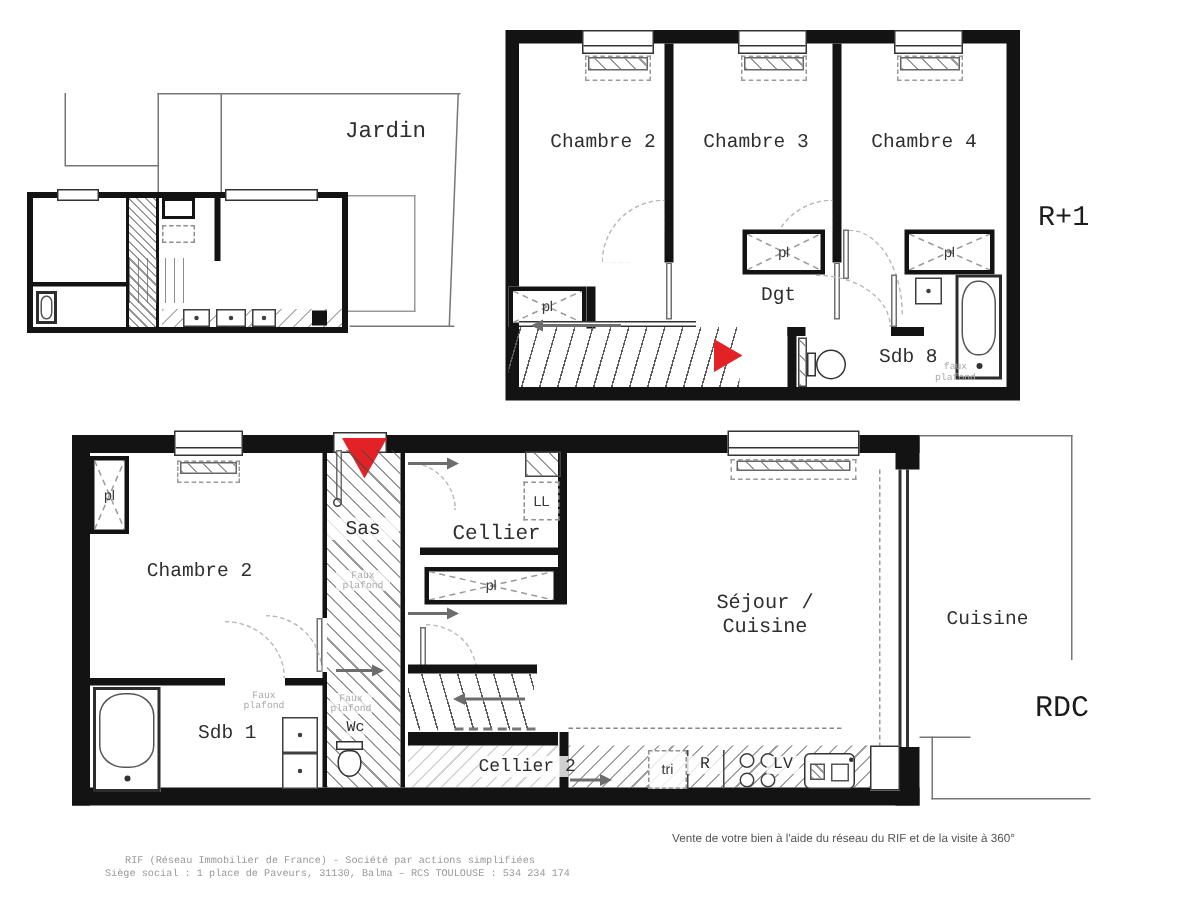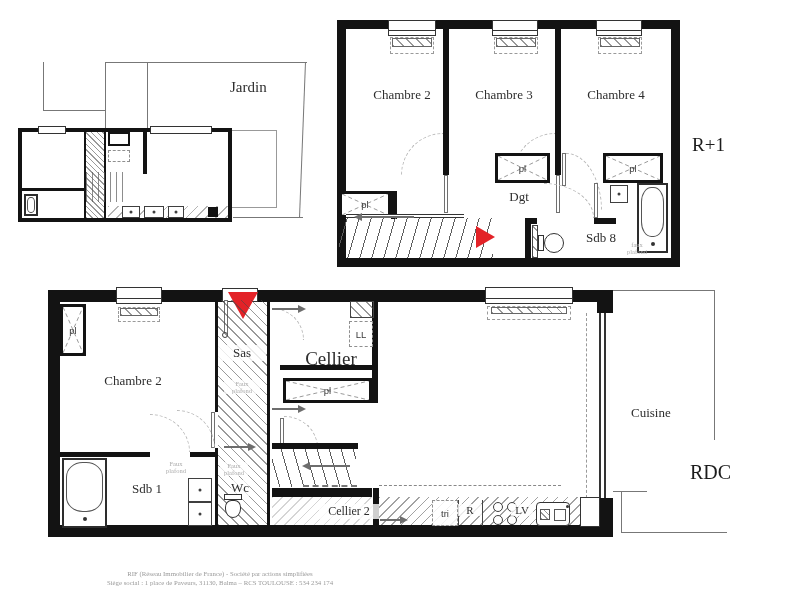--- a/index.html
+++ b/index.html
@@ -1,21 +1,21 @@
 <!DOCTYPE html>
 <html><head>
 <meta charset="utf-8">
 <style>
   html,body{margin:0;padding:0;background:#fff}
   #stage{position:relative;width:800px;height:600px;background:#fff;overflow:hidden;
          font-family:"Liberation Sans",sans-serif}
   .abs{position:absolute;box-sizing:border-box}
   .wall{background:#131313}
   .bline{background:#777}
-  .lbl{position:absolute;white-space:nowrap;color:#2e2e2e;font-family:Liberation Serif, serif}
+  .lbl{position:absolute;white-space:nowrap;color:#2e2e2e;font-family:Liberation Mono, monospace}
   .ctr{text-align:center}
   .tiny{font-size:6.5px;line-height:7px;color:#ababab;text-align:center}
   .hA{background-image:repeating-linear-gradient(45deg,rgba(70,70,70,.55) 0 1px,transparent 1px 7px)}
   .hB{background-image:repeating-linear-gradient(135deg,rgba(70,70,70,.5) 0 1px,transparent 1px 7px)}
   .hAs{background-image:repeating-linear-gradient(45deg,rgba(70,70,70,.55) 0 1px,transparent 1px 4px)}
   .treads{background-image:repeating-linear-gradient(90deg,#5c5c5c 0 1px,transparent 1px 12px)}
   .treads-s{background-image:repeating-linear-gradient(90deg,#5c5c5c 0 1px,transparent 1px 6px)}
   .win{background:#fff;border:1px solid #333}
   .sill{position:absolute;left:0;right:0;height:1px;background:#333}
   .rad{border:1px solid #666}
@@ -223,49 +223,52 @@
     <div class="lbl tiny" style="left:172px;top:172px;width:28px;background:rgba(255,255,255,.7)">
       <span>Faux</span><br><span>plafond</span>
     </div>
     <div class="abs tubO" style="left:14px;top:168px;width:45px;height:70px">
       <div class="tubI" style="left:2px;top:2px;right:2px;bottom:14px"></div>
       <div class="abs" style="left:19px;bottom:5px;width:4px;height:4px;background:#333;border-radius:50%"></div>
     </div>
     <div class="lbl" style="left:84px;top:191px;font-size:13px">Sdb 1</div>
     <div class="abs sq" style="left:140px;top:188px;width:24px;height:24px"></div>
     <div class="abs sq" style="left:140px;top:212px;width:24px;height:24px"></div>
-    <div class="lbl" style="left:183px;top:190px;font-size:13px;background:rgba(255,255,255,.75)">Wc</div>
+    <div class="lbl" style="left:183px;top:190px;font-size:10px;background:rgba(255,255,255,.75)">Wc</div>
     <div class="abs" style="left:176px;top:204px;width:18px;height:6px;border:1px solid #333;background:#fff"></div>
     <div class="abs" style="left:177px;top:210px;width:16px;height:18px;border:1px solid #333;background:#fff;border-radius:40% 40% 50% 50%"></div>
 
     <div class="abs wall" style="left:232px;top:75px;width:92px;height:5px"></div>
     <div class="abs wall" style="left:324px;top:10px;width:6px;height:103px"></div>
     <div class="abs hA" style="left:302px;top:11px;width:24px;height:17px;border:1px solid #444"></div>
     <div class="abs dash" style="left:301px;top:31px;width:24px;height:26px">
       <span class="xlbl">LL</span>
     </div>
-    <div class="lbl ctr" style="left:242px;top:58px;width:82px;font-size:19px">Cellier</div>
+    <div class="lbl ctr" style="left:242px;top:58px;width:82px;font-size:14px">Cellier</div>
     <div class="abs xbox" style="left:235px;top:88px;width:89px;height:25px">
       <svg viewBox="0 0 100 100" preserveAspectRatio="none">
           <line x1="0" y1="0" x2="100" y2="100" stroke="#9a9a9a" stroke-width="1" stroke-dasharray="4 3" vector-effect="non-scaling-stroke"></line>
           <line x1="0" y1="100" x2="100" y2="0" stroke="#9a9a9a" stroke-width="1" stroke-dasharray="4 3" vector-effect="non-scaling-stroke"></line>
         </svg>
       <span class="xlbl">pl</span>
     </div>
 
     <div class="abs arc arc-tr" style="left:224px;top:18px;width:32px;height:32px"></div>
     <div class="abs gstem" style="left:224px;top:18px;width:26px;height:2px"></div>
     <div class="abs ghead-r" style="left:250px;top:15px"></div>
     <div class="abs gstem" style="left:224px;top:118px;width:26px;height:2px"></div>
     <div class="abs ghead-r" style="left:250px;top:115px"></div>
     <div class="abs gstem" style="left:176px;top:156px;width:24px;height:2px"></div>
     <div class="abs ghead-r" style="left:200px;top:153px"></div>
     <div class="abs leaf" style="left:232px;top:128px;width:4px;height:30px"></div>
     <div class="abs arc arc-tr" style="left:236px;top:126px;width:34px;height:32px"></div>
 
+    <div class="lbl ctr" style="left:422px;top:105px;width:80px;font-size:13.5px;line-height:16px">
+      <span>Séjour /</span><br><span>Cuisine</span>
+    </div>
 
     <div class="abs wall" style="left:224px;top:153px;width:86px;height:6px"></div>
     <div class="abs" style="left:224px;top:159px;width:84px;height:38px;overflow:hidden">
       <div class="abs treads" style="left:-10px;top:0;width:110px;height:38px;transform:skewX(16deg)"></div>
     </div>
     <div class="abs gstem" style="left:262px;top:175px;width:40px;height:2px"></div>
     <div class="abs ghead-l" style="left:254px;top:172px"></div>
     <div class="abs" style="left:255px;top:195px;width:54px;height:0;border-top:2px dashed #777"></div>
     <div class="abs wall" style="left:224px;top:198px;width:100px;height:9px"></div>
     <div class="abs wall" style="left:325px;top:198px;width:6px;height:39px"></div>
@@ -300,16 +303,17 @@
   <div class="abs bline" style="left:613px;top:491px;width:34px;height:1px"></div>
   <div class="abs bline" style="left:621px;top:491px;width:1px;height:42px"></div>
   <div class="abs bline" style="left:621px;top:532px;width:106px;height:1px"></div>
   <div class="lbl" style="left:631px;top:405px;font-size:13px">Cuisine</div>
   <div class="lbl" style="left:690px;top:461px;font-size:20px;color:#1c1c1c">RDC</div>
 
   <div class="abs" style="left:0;top:545px;width:800px;height:55px">
     <div class="lbl ctr" style="left:70px;top:25px;width:300px;font-size:6.8px;color:#9a9a9a">RIF (Réseau Immobilier de France)  -  Société par actions simplifiées</div>
     <div class="lbl ctr" style="left:70px;top:34px;width:300px;font-size:6.8px;color:#9a9a9a">Siège social : 1 place de Paveurs, 31130, Balma – RCS TOULOUSE : 534 234 174</div>
     <div class="abs" style="left:448px;top:9px;width:280px;font-size:7.8px;line-height:10.5px;color:#555">
+      <div>Vente de votre bien à l'aide du réseau du RIF et de la visite à 360°</div>
     </div>
   </div>
 
 </div>
 
 </body></html>

